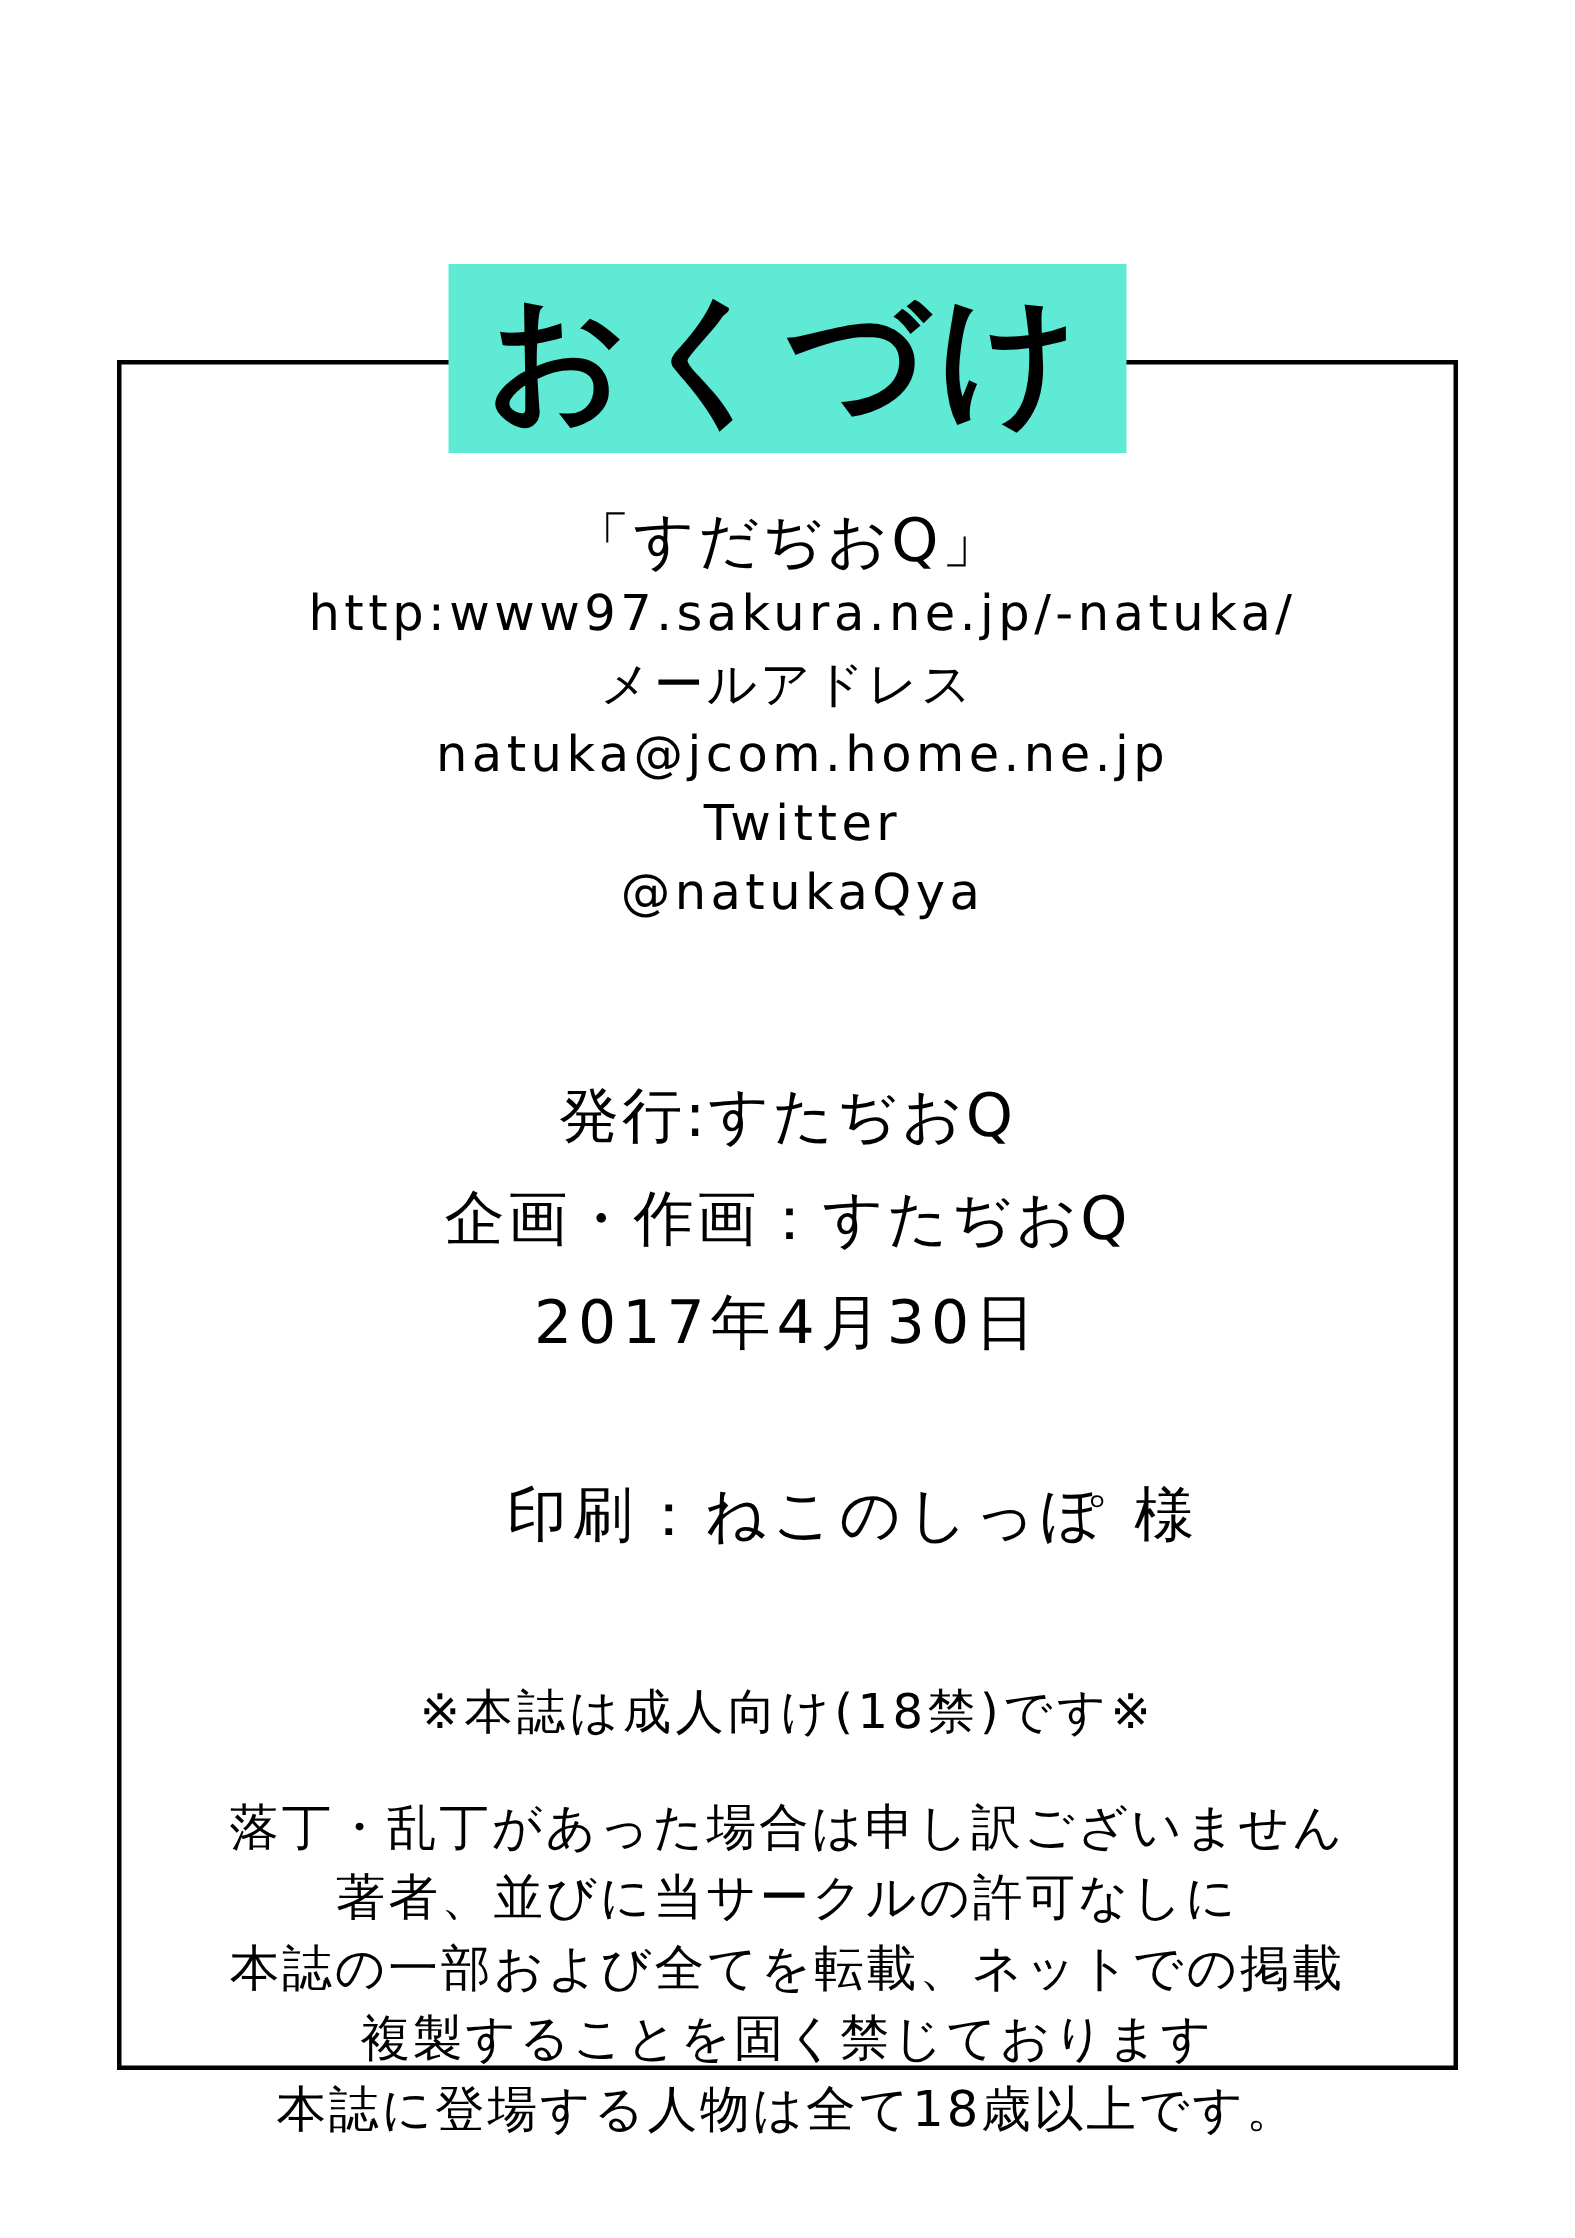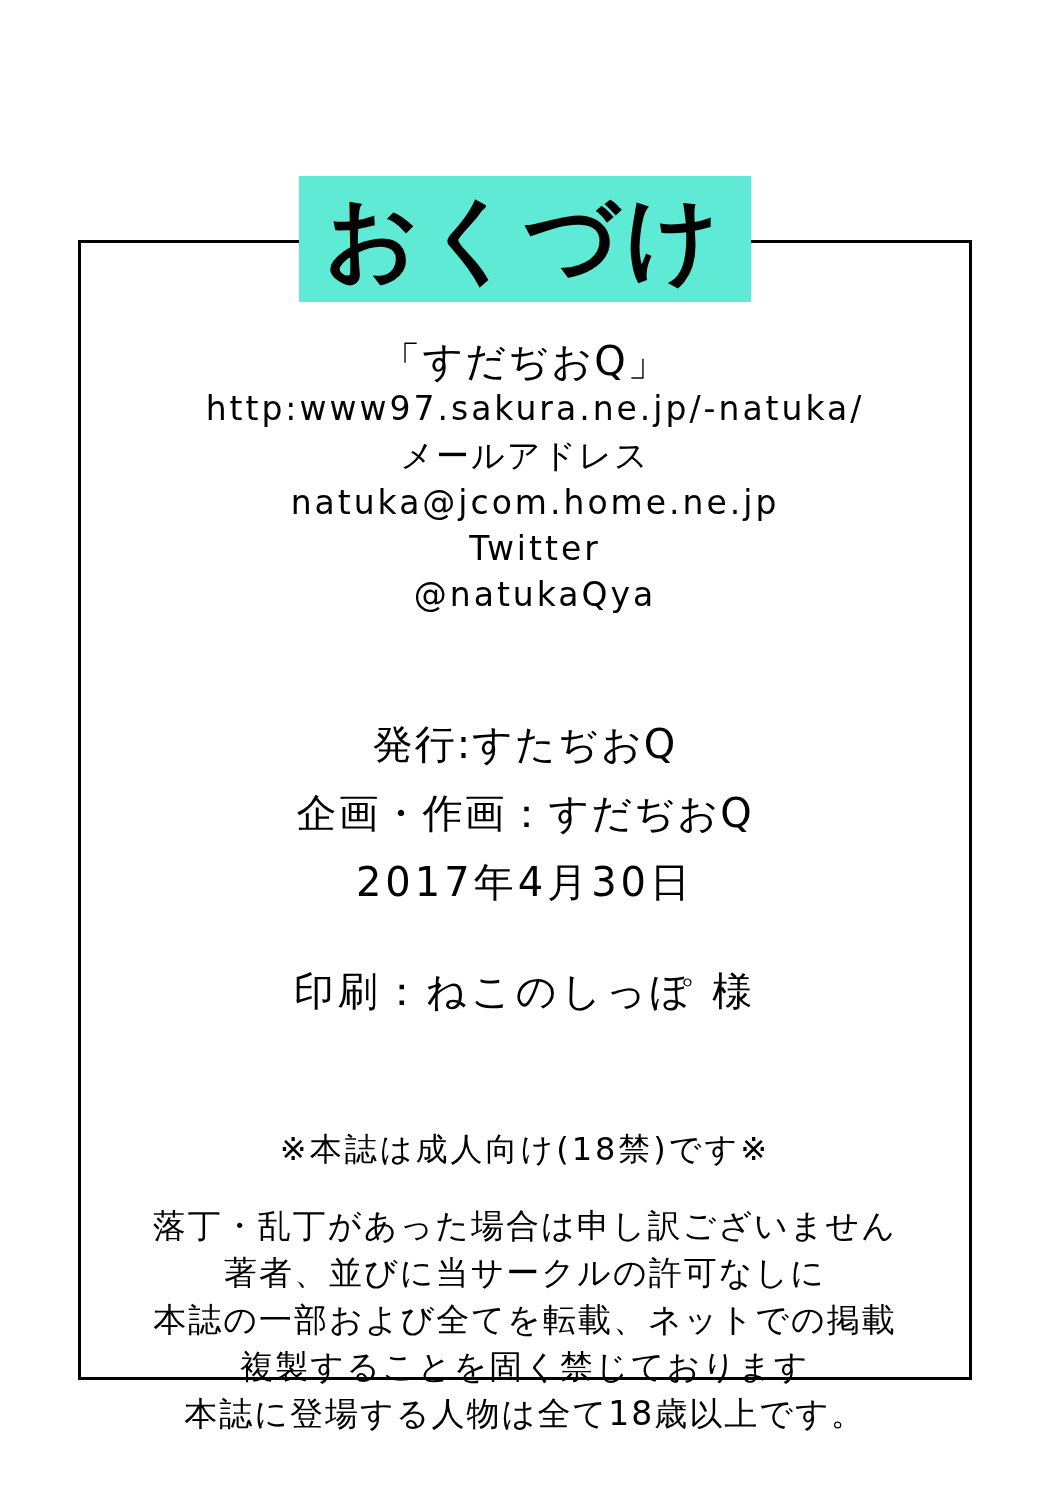--- a/index.html
+++ b/index.html
@@ -94,30 +94,31 @@
     font-size: 40px;
     line-height: 56px;
     letter-spacing: 2px;
     margin-top: 13px;
   }
   .pub-line.date {
     letter-spacing: 4px;
   }
 
   .print-block {
-    margin-top: 53px;
+    margin-top: 72px;
+    padding-left: 44px;
   }
   .print-line {
     font-size: 40px;
     line-height: 56px;
     letter-spacing: 4px;
   }
 
   .notice-block {
-    margin-top: 107px;
+    margin-top: 80px;
   }
   .notice-line {
     font-size: 32px;
     line-height: 46px;
     letter-spacing: 3px;
   }
 
   .warning-block {
     margin-top: 30px;
   }
@@ -144,21 +145,21 @@
       <div class="circle-name">「すだぢおQ」</div>
       <div class="mono-line">http:www97.sakura.ne.jp/-natuka/</div>
       <div class="label-line">メールアドレス</div>
       <div class="mono-line">natuka@jcom.home.ne.jp</div>
       <div class="mono-line">Twitter</div>
       <div class="mono-line">@natukaQya</div>
     </div>
 
     <div class="block pub-block">
       <div class="pub-line">発行:すたぢおQ</div>
-      <div class="pub-line">企画・作画：すだぢおQ</div>
+      <div class="pub-line">企画・作画：すたぢおQ</div>
       <div class="pub-line date">2017年4月30日</div>
     </div>
 
     <div class="block print-block">
       <div class="print-line">印刷：ねこのしっぽ 様</div>
     </div>
 
     <div class="block notice-block">
       <div class="notice-line">※本誌は成人向け(18禁)です※</div>
     </div>

